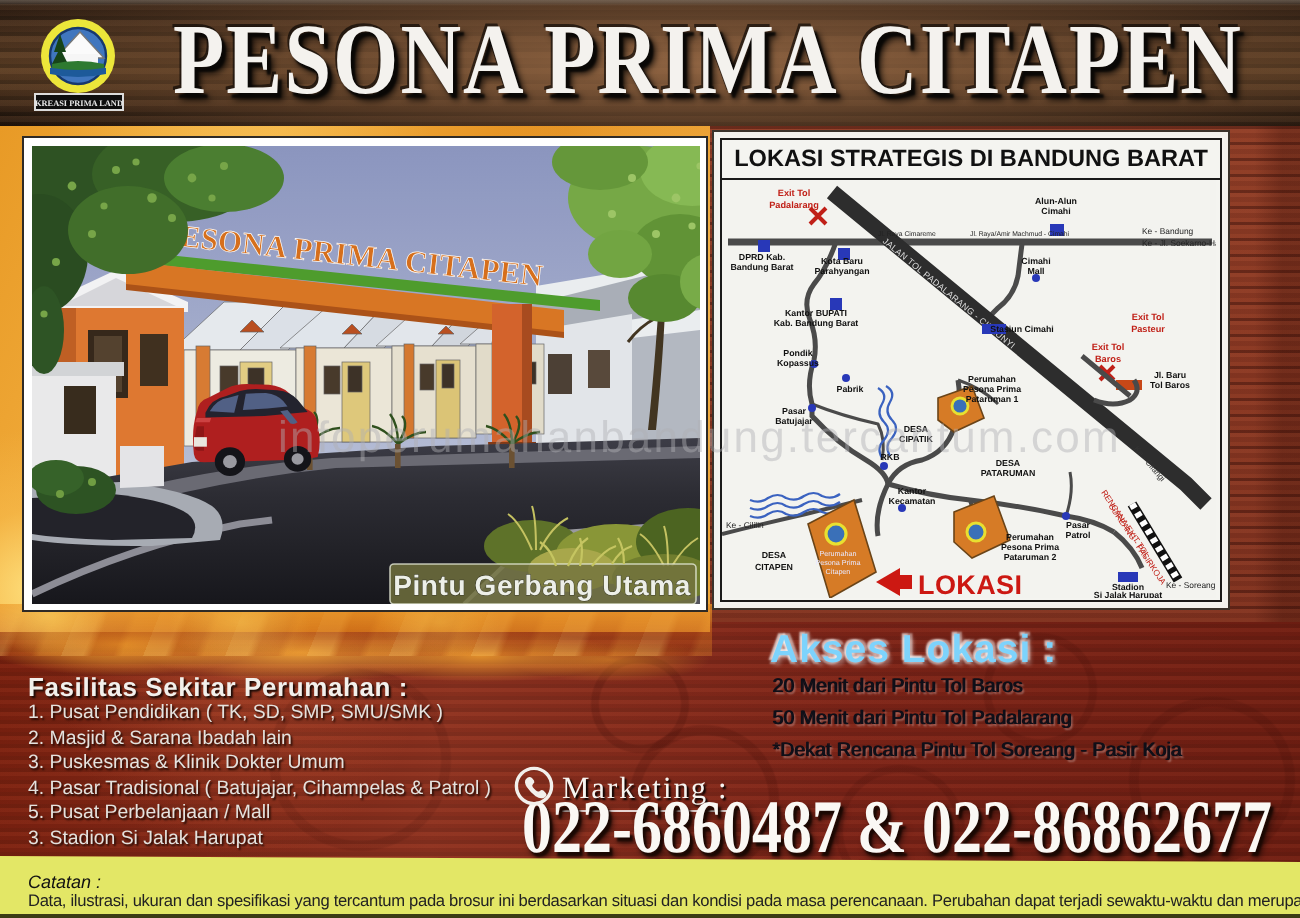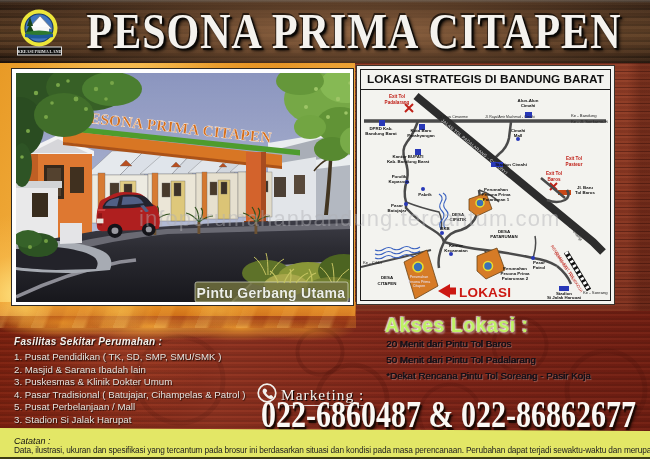--- a/index.html
+++ b/index.html
@@ -64,23 +64,23 @@
 #photobox{left:11px;top:68px;width:334px;height:229px;background:#fff;border:1.5px solid #2e2a26;padding:3.5px;}
 #photobox svg{display:block;filter:saturate(.92) brightness(.99);}
 
 #mapbox{left:357px;top:66px;width:253px;height:234px;background:#f4f4f0;border:2.5px solid #f2f2ee;outline:1px solid #3a332c;}
 #mapinner{position:absolute;left:1px;top:1px;width:249px;height:230px;border:1.2px solid #1a1a1a;}
 #maptitle{position:absolute;left:0;top:0;width:100%;height:19px;border-bottom:1.2px solid #1a1a1a;
 font-weight:bold;font-size:11.8px;text-align:center;line-height:19px;color:#111;letter-spacing:0;}
 
 #wmark{left:139px;top:206px;width:450px;height:28px;font-size:22px;color:rgba(175,175,180,.45);letter-spacing:1.1px;z-index:30;}
 
-#fasil-h{left:14px;top:336px;font-size:10px;font-weight:bold;color:#f2f0ec;text-shadow:1px 1.2px 1px #1a0a06;letter-spacing:.3px;font-style:italic;}
+#fasil-h{left:14px;top:336px;font-size:13px;font-weight:bold;color:#f2f0ec;text-shadow:1px 1.2px 1px #1a0a06;letter-spacing:.3px;}
 .fitem{left:14px;font-size:9.7px;color:#e4e2de;text-shadow:.8px 1px 1px #200a04;letter-spacing:0;white-space:nowrap;}
-#akses-h{left:385px;top:314px;font-size:19.5px;font-weight:bold;color:#bef264;letter-spacing:.5px;
+#akses-h{left:385px;top:314px;font-size:19.5px;font-weight:bold;color:#7dd3fc;letter-spacing:.5px;
 text-shadow:-1.2px -1.2px 1px rgba(255,255,255,.7),1.2px -0.8px 1px rgba(255,255,255,.45),-0.8px 1.2px 1px rgba(255,255,255,.45),1.5px 1.5px 2px rgba(255,255,255,.35);}
 .aline{left:386px;font-size:9.8px;color:#0f0f18;font-weight:normal;text-shadow:0.6px 0 0 #0f0f18,1.2px 1.2px 1px rgba(255,255,255,.35);white-space:nowrap;letter-spacing:0;}
 #mkt{left:281px;top:386px;font-family:"Liberation Serif",serif;font-size:15.4px;color:#f6f4f0;letter-spacing:1px;border-bottom:1px solid rgba(255,255,255,.8);padding-bottom:1px;text-shadow:1px 1px 1px #000;}
 #phone{left:261px;top:401px;width:391px;font-family:"Liberation Serif",serif;font-weight:bold;font-size:30px;color:#faf8f4;white-space:nowrap;text-shadow:1.5px 1.8px 1px #1a0803,2px 2.5px 3px rgba(0,0,0,.6);transform:scaleY(1.26);transform-origin:0 88%;}
 #catatan{left:14px;top:436px;font-size:9px;font-weight:normal;font-style:italic;color:#111;z-index:5;}
 #disc{left:14px;top:445px;width:640px;font-size:8.3px;color:#222;z-index:5;letter-spacing:-0.15px;white-space:nowrap;}
 </style>
 </head>
 <body>
 <div id="page">

